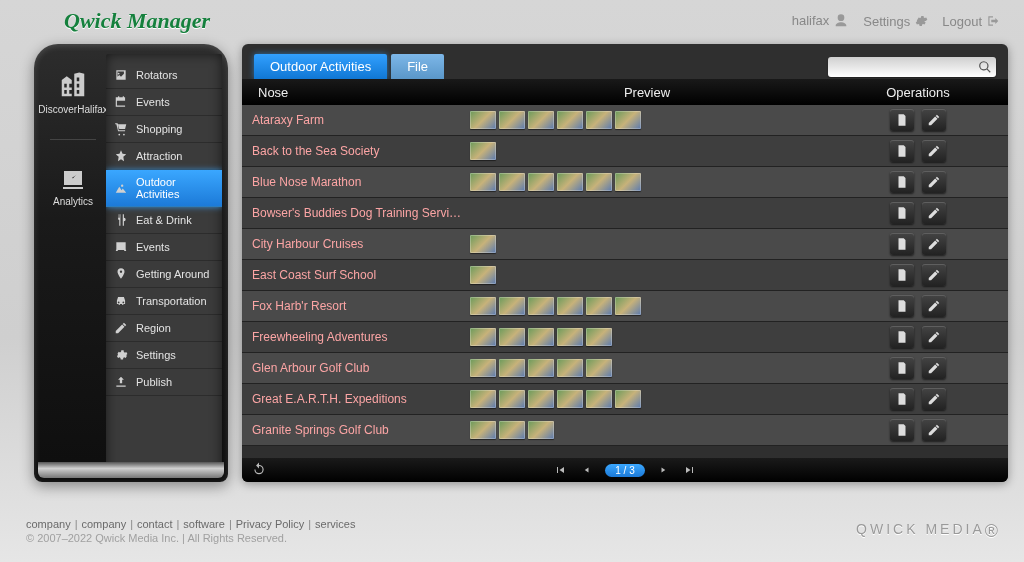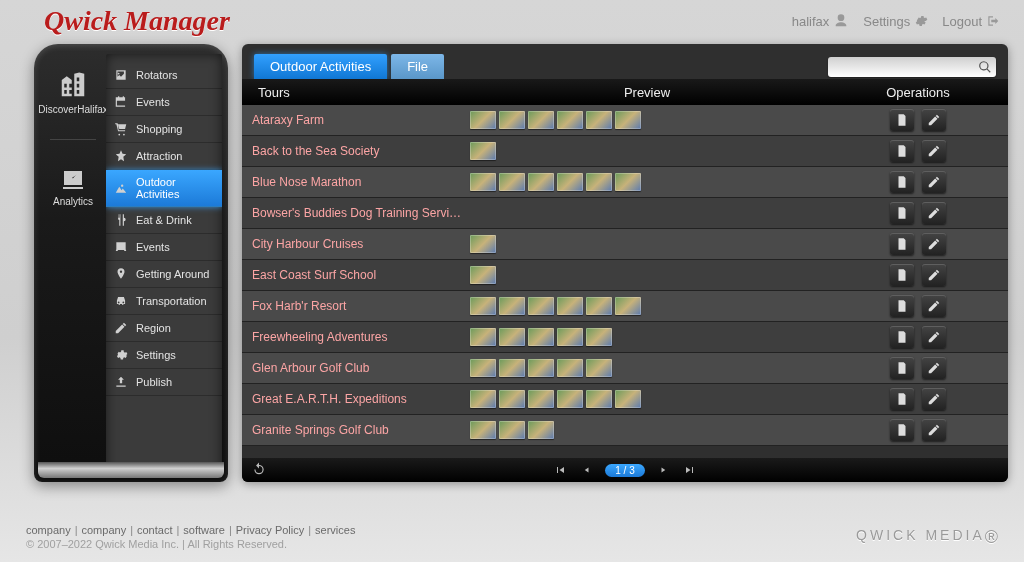--- a/index.html
+++ b/index.html
@@ -13,26 +13,27 @@
 
   
   .header {
     display: flex; align-items: center; justify-content: space-between;
     padding: 6px 24px 0 44px;
     height: 36px;
   }
   .brand {
     font-family: Georgia, 'Times New Roman', serif;
     font-style: italic;
-    font-size: 28px; font-weight: 600;
-    color: #b91c1c;
+    font-size: 22px; font-weight: 600;
+    color: #15803d;
     text-shadow: 0 1px 0 #fff;
+    margin-left: 20px;
   }
   .header-right { display: flex; align-items: center; gap: 14px; font-size: 13px; color: #888; }
-  .hr-item { display: flex; align-items: center; gap: 4px; cursor: pointer; }
+  .hr-item { display: flex; gap: 4px; cursor: pointer; }
   .hr-item svg { fill: #999; }
 
   
   .main { display: flex; padding: 8px 16px 0 34px; gap: 14px; }
 
   
   .device {
     width: 194px; flex: 0 0 194px;
     background: linear-gradient(to bottom, #2d2d2d 0%, #1a1a1a 40%, #0e0e0e 100%);
     border-radius: 24px 24px 8px 8px;
@@ -155,21 +156,21 @@
     position: relative;
   }
   .pager .reload { position:absolute; left:10px; cursor:pointer; }
   .pager .pbtn { cursor:pointer; fill:#bbb; }
   .pager .pill {
     background: linear-gradient(to bottom,#3aa7ff,#1c7ad8);
     color:#fff; padding:1px 10px; border-radius:10px; font-size:10px;
   }
 
   
-  .footer { position:absolute; left:0; right:0; bottom:12px; padding:0 26px; font-size:11px; color:#888; }
+  .footer { position:absolute; left:0; right:0; bottom:18px; padding:0 26px; font-size:11px; color:#888; }
   .footer-links { display:flex; gap:4px; flex-wrap:wrap; }
   .footer-links a { color:#6a6a6a; text-decoration:none; cursor:pointer; }
   .footer-brand {
     position:absolute; right:26px; bottom:2px;
     font-family: 'Arial Black', Arial, sans-serif;
     letter-spacing: 3px; font-size: 14px; color:#9a9a9a;
     text-shadow: 0 1px 0 #fff;
   }
   .footer-brand small { font-size:18px; letter-spacing:0; vertical-align: top; }
 </style>
@@ -309,21 +310,21 @@
         <input type="text" placeholder="" style="">
         <span class="mag">
           <svg width="14" height="14" viewBox="0 0 24 24" fill="#555">
               <path d="M10 2a8 8 0 1 0 4.9 14.3l5.4 5.4 1.4-1.4-5.4-5.4A8 8 0 0 0 10 2zm0 2a6 6 0 1 1-6 6 6 6 0 0 1 6-6z"></path>
             </svg>
         </span>
       </div>
     </div>
 
     <div class="table-head">
-      <div class="col-name">Tours</div>
+      <div class="col-name">Nose</div>
       <div class="col-prev">Preview</div>
       <div class="col-ops">Operations</div>
     </div>
 
     <div class="rows" id="rows">
         <div class="row">
     <div class="cell-name">Ataraxy Farm</div>
     <div class="cell-prev">
             <span class="thumb"></span>
             <span class="thumb"></span>

